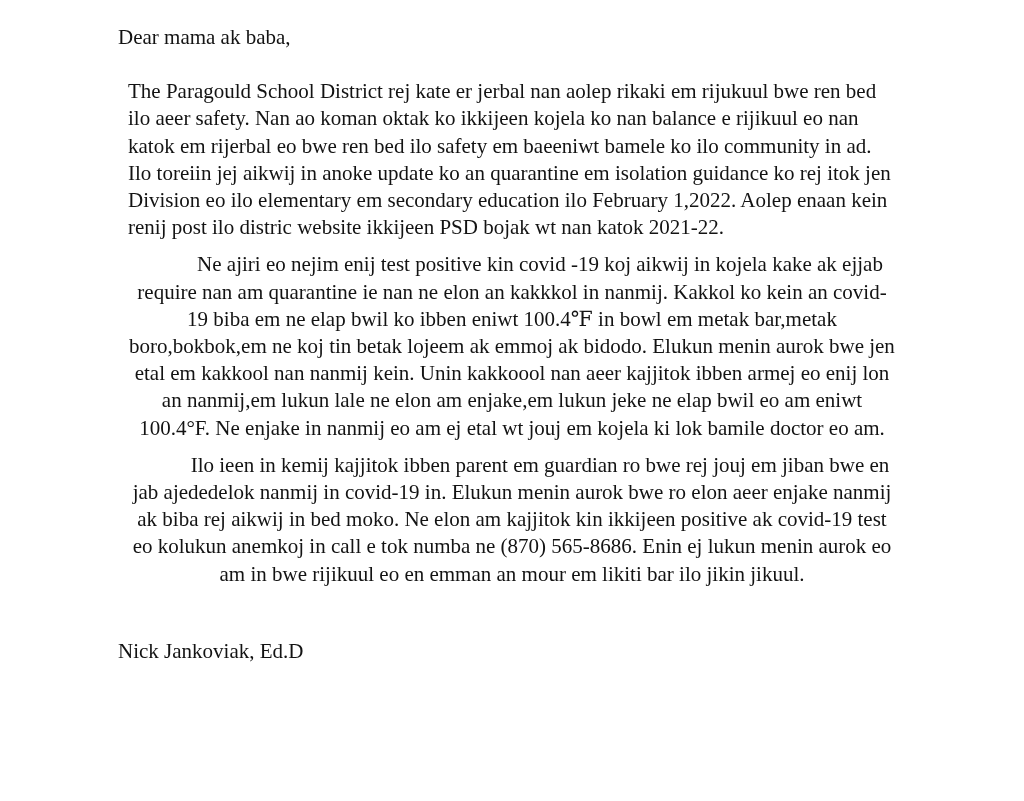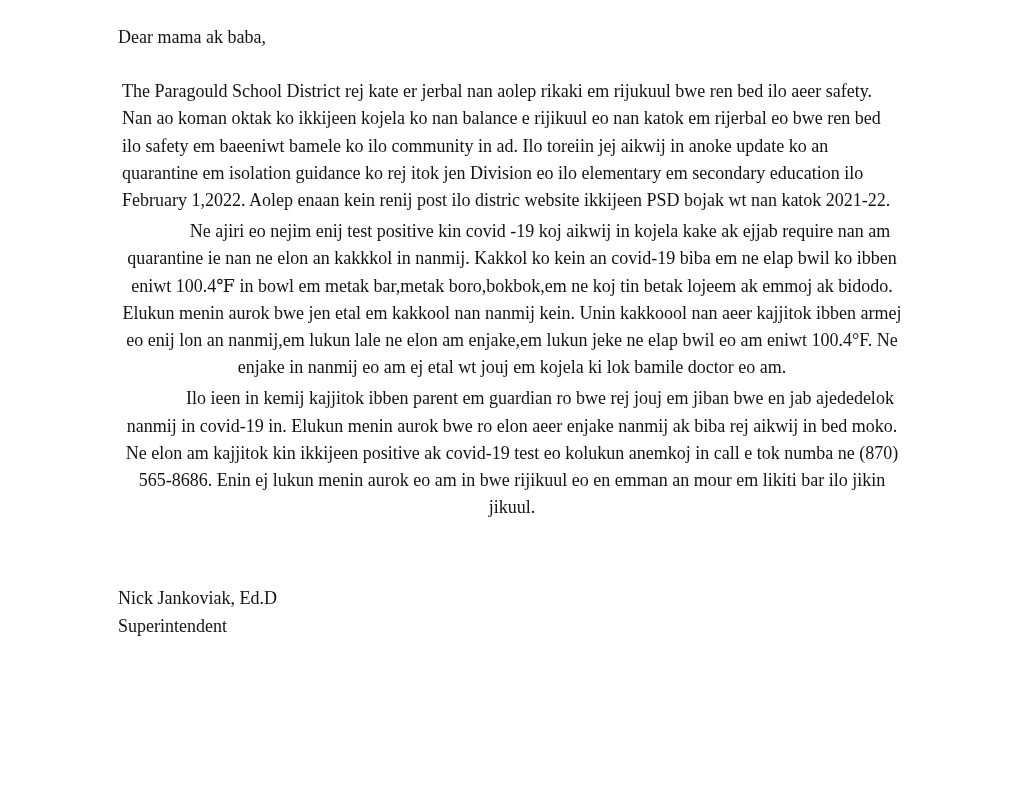--- a/index.html
+++ b/index.html
@@ -8,52 +8,51 @@
     background: #ffffff;
   }
   .page {
     position: relative;
     width: 1024px;
     height: 801px;
     box-sizing: border-box;
     background: #ffffff;
     padding: 24px 118px 0 118px;
     font-family: "Liberation Serif", "DejaVu Serif", serif;
-    font-size: 18px;
+    font-size: 21px;
     line-height: 27.2px;
     color: #131313;
     overflow: hidden;
   }
   .salutation {
     margin: 0 0 27px 0;
   }
   .para {
-    margin: 4px;
+    margin: 10px;
     text-align: left;
   }
   .para.indent {
     text-indent: 56px;
     text-align: center;
   }
   .signature {
-    margin-top: 64px;
+    margin-top: 50px;
   }
   .signature p {
     margin: 0;
   }
 </style>
 </head>
 <body>
 
 <div class="page">
   <p class="salutation">Dear mama ak baba,</p>
 
   <p class="para">The Paragould School District rej kate er jerbal nan aolep rikaki em rijukuul bwe ren bed ilo aeer safety. Nan ao koman oktak ko ikkijeen kojela ko nan balance e rijikuul eo nan katok em rijerbal eo bwe ren bed ilo safety em baeeniwt bamele ko ilo community in ad. Ilo toreiin jej aikwij in anoke update ko an quarantine em isolation guidance ko rej itok jen Division eo ilo elementary em secondary education ilo February 1,2022. Aolep enaan kein renij post ilo distric website ikkijeen PSD bojak wt nan katok 2021-22.</p>
 
   <p class="para indent">Ne ajiri eo nejim enij test positive kin covid -19 koj aikwij in kojela kake ak ejjab require nan am quarantine ie nan ne elon an kakkkol in nanmij. Kakkol ko kein an covid-19 biba em ne elap bwil ko ibben eniwt 100.4℉ in bowl em metak bar,metak boro,bokbok,em ne koj tin betak lojeem ak emmoj ak bidodo. Elukun menin aurok bwe jen etal em kakkool nan nanmij kein. Unin kakkoool nan aeer kajjitok ibben armej eo enij lon an nanmij,em lukun lale ne elon am enjake,em lukun jeke ne elap bwil eo am eniwt 100.4°F. Ne enjake in nanmij eo am ej etal wt jouj em kojela ki lok bamile doctor eo am.</p>
 
   <p class="para indent">Ilo ieen in kemij kajjitok ibben parent em guardian ro bwe rej jouj em jiban bwe en jab ajededelok nanmij in covid-19 in. Elukun menin aurok bwe ro elon aeer enjake nanmij ak biba rej aikwij in bed moko. Ne elon am kajjitok kin ikkijeen positive ak covid-19 test eo kolukun anemkoj in call e tok numba ne (870) 565-8686. Enin ej lukun menin aurok eo am in bwe rijikuul eo en emman an mour em likiti bar ilo jikin jikuul.</p>
 
   <div class="signature">
     <p>Nick Jankoviak, Ed.D</p>
-    <p>Superintendent</p>
   </div>
 </div>
 
 </body></html>

